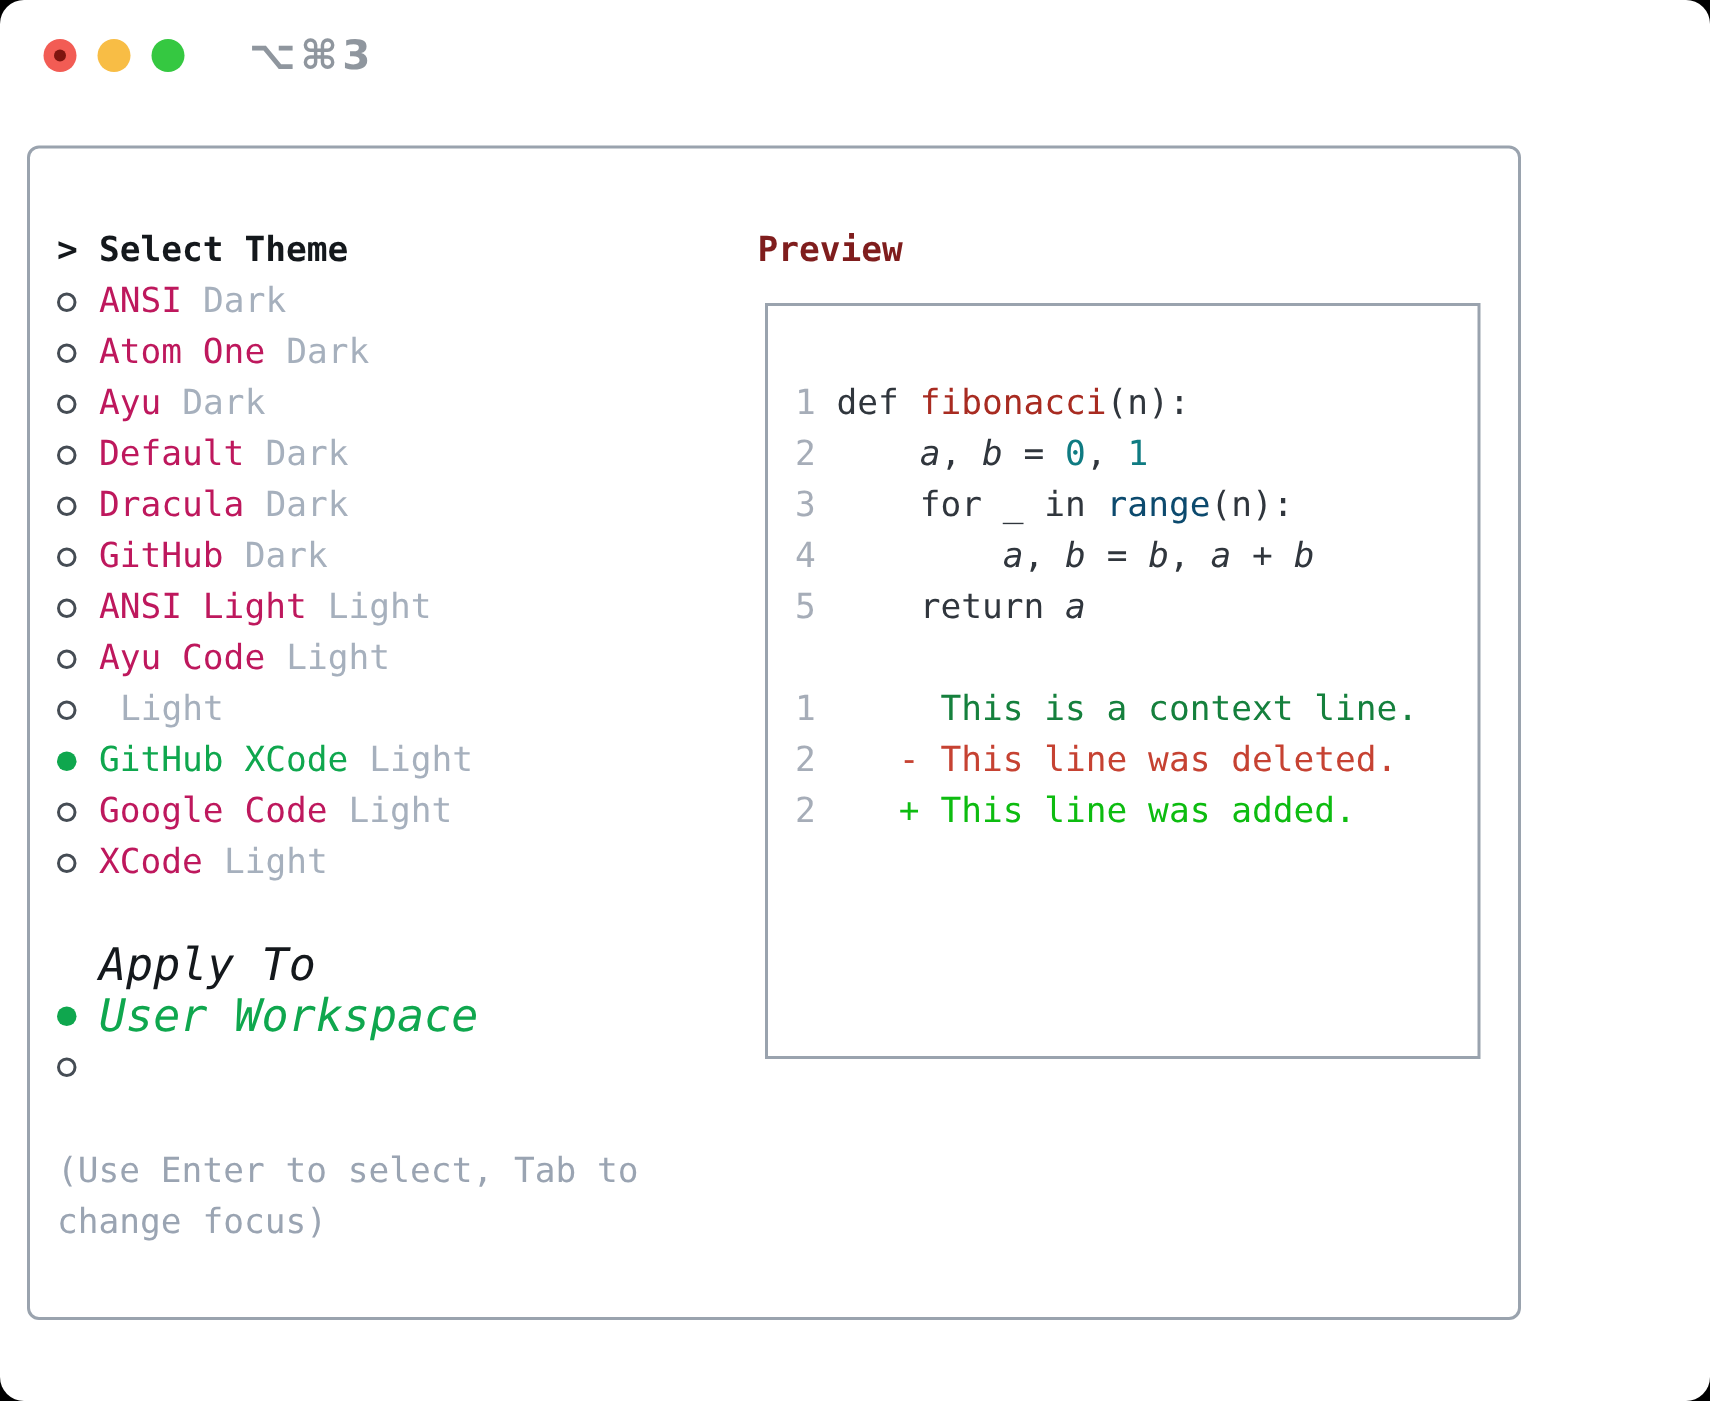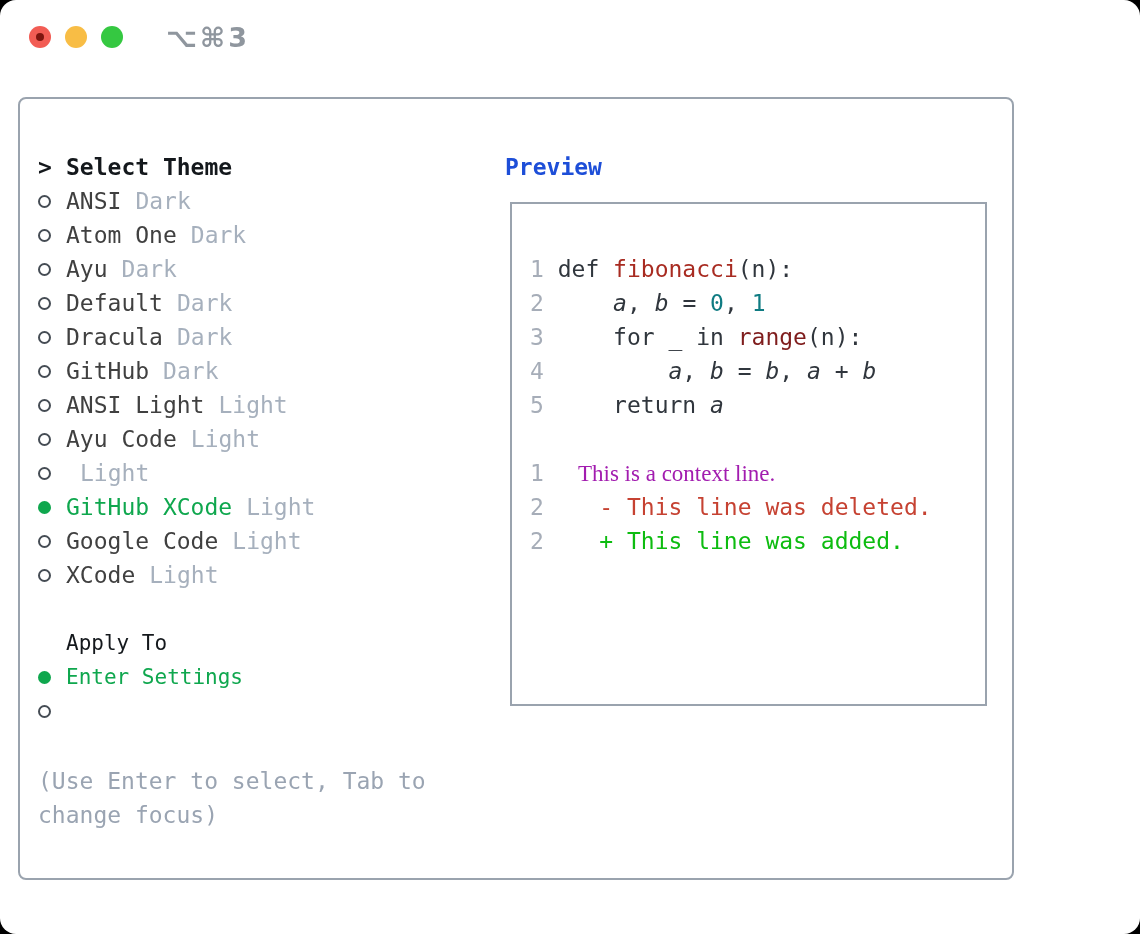--- a/index.html
+++ b/index.html
@@ -28,46 +28,46 @@
   
   .leftcol { position:absolute; left:18px; top:51px; font-size:23px; color:#2f363d; }
   .row { height:34px; display:flex; align-items:center; white-space:pre; }
   .bullet-cell { width:28px; display:inline-flex; align-items:center; }
   .bullet { width:13px; height:13px; border-radius:50%; display:inline-block; }
   .bullet.open   { border:2px solid #454c54; background:transparent; }
   .bullet.filled { background:#0fa74e; }
   .caret { font-weight:bold; color:#14181c; display:inline-block; width:28px; }
   .hdr  { font-weight:bold; color:#14181c; }
   .subhdr { color:#14181c; }
-  .name { color:#404040; }
+  .name { color:#be185d; }
   .name.selected { color:#0fa74e; }
   .tag { color:#a6b0bd; margin-left:14px; }
-  .applyblock { position:absolute; left:18px; top:527px; font-size:21px; }
+  .applyblock { position:absolute; left:18px; top:527px; font-size:30px;font-style:italic; }
   .help {
     position:absolute; left:18px; top:665px; width:420px;
     font-size:23px; line-height:34px; color:#9aa4b2; white-space:pre-wrap;
   }
   
   .preview-label {
     position:absolute; left:485px; top:51px; height:34px; display:flex; align-items:center;
-    font-size:23px; font-weight:bold; color:#1d4ed8;
+    font-size:23px; font-weight:bold; color:#7f1d1d;
   }
   .preview-box {
     position:absolute; left:490px; top:103px; width:477px; height:504px;
     border:2px solid #9aa3ae; background:#fff;
   }
   .codewrap { position:absolute; left:18px; top:48px; font-size:23px; white-space:pre; }
   .cline { height:34px; line-height:34px; }
   .ln { color:#a6adb8; }
   .tok-plain   { color:#30363d; }
   .tok-func    { color:#a82b21; }
   .tok-num     { color:#0f7b82; }
-  .tok-builtin { color:#7f1d1d; }
+  .tok-builtin { color:#0c4a6e; }
   .tok-var     { color:#30363d; font-style:italic; }
-  .diff-context { color:#a21caf;font-family:Liberation Serif, serif; }
+  .diff-context { color:#15803d; }
   .diff-deleted { color:#c64232; }
   .diff-added   { color:#0dbc10; }
 </style>
 </head>
 <body>
 
 <div class="card">
 
   <div class="titlebar">
     <span class="tl red">
@@ -98,21 +98,21 @@
           <div class="row"><span class="bullet-cell"><span class="bullet open"></span></span><span class="name">Google Code</span><span class="tag">Light</span></div>
           <div class="row"><span class="bullet-cell"><span class="bullet open"></span></span><span class="name">XCode</span><span class="tag">Light</span></div>
         </div>
     </div>
 
     <div class="applyblock">
       <div class="row">
         <span class="bullet-cell"></span><span class="subhdr">Apply To</span>
       </div>
       <div id="apply-items">
-          <div class="row"><span class="bullet-cell"><span class="bullet filled"></span></span><span class="name selected">Enter Settings</span></div>
+          <div class="row"><span class="bullet-cell"><span class="bullet filled"></span></span><span class="name selected">User Workspace</span></div>
           <div class="row"><span class="bullet-cell"><span class="bullet open"></span></span></div>
         </div>
     </div>
 
     <div class="help">(Use Enter to select, Tab to change focus)</div>
 
     <div class="preview-label">Preview</div>
     <div class="preview-box">
       <div class="codewrap" id="code-lines"><div class="cline"><span class="ln">1</span> <span class="tok-plain">def </span><span class="tok-func">fibonacci</span><span class="tok-plain">(n):</span></div><div class="cline"><span class="ln">2</span> <span class="tok-plain">    </span><span class="tok-var">a</span><span class="tok-plain">, </span><span class="tok-var">b</span><span class="tok-plain"> = </span><span class="tok-num">0</span><span class="tok-plain">, </span><span class="tok-num">1</span></div><div class="cline"><span class="ln">3</span> <span class="tok-plain">    for _ in </span><span class="tok-builtin">range</span><span class="tok-plain">(n):</span></div><div class="cline"><span class="ln">4</span> <span class="tok-plain">        </span><span class="tok-var">a</span><span class="tok-plain">, </span><span class="tok-var">b</span><span class="tok-plain"> = </span><span class="tok-var">b</span><span class="tok-plain">, </span><span class="tok-var">a</span><span class="tok-plain"> + </span><span class="tok-var">b</span></div><div class="cline"><span class="ln">5</span> <span class="tok-plain">    return </span><span class="tok-var">a</span></div><div class="cline"></div><div class="cline"><span class="ln">1</span><span class="diff-context">      This is a context line.</span></div><div class="cline"><span class="ln">2</span><span class="diff-deleted">    - This line was deleted.</span></div><div class="cline"><span class="ln">2</span><span class="diff-added">    + This line was added.</span></div></div>
     </div>

